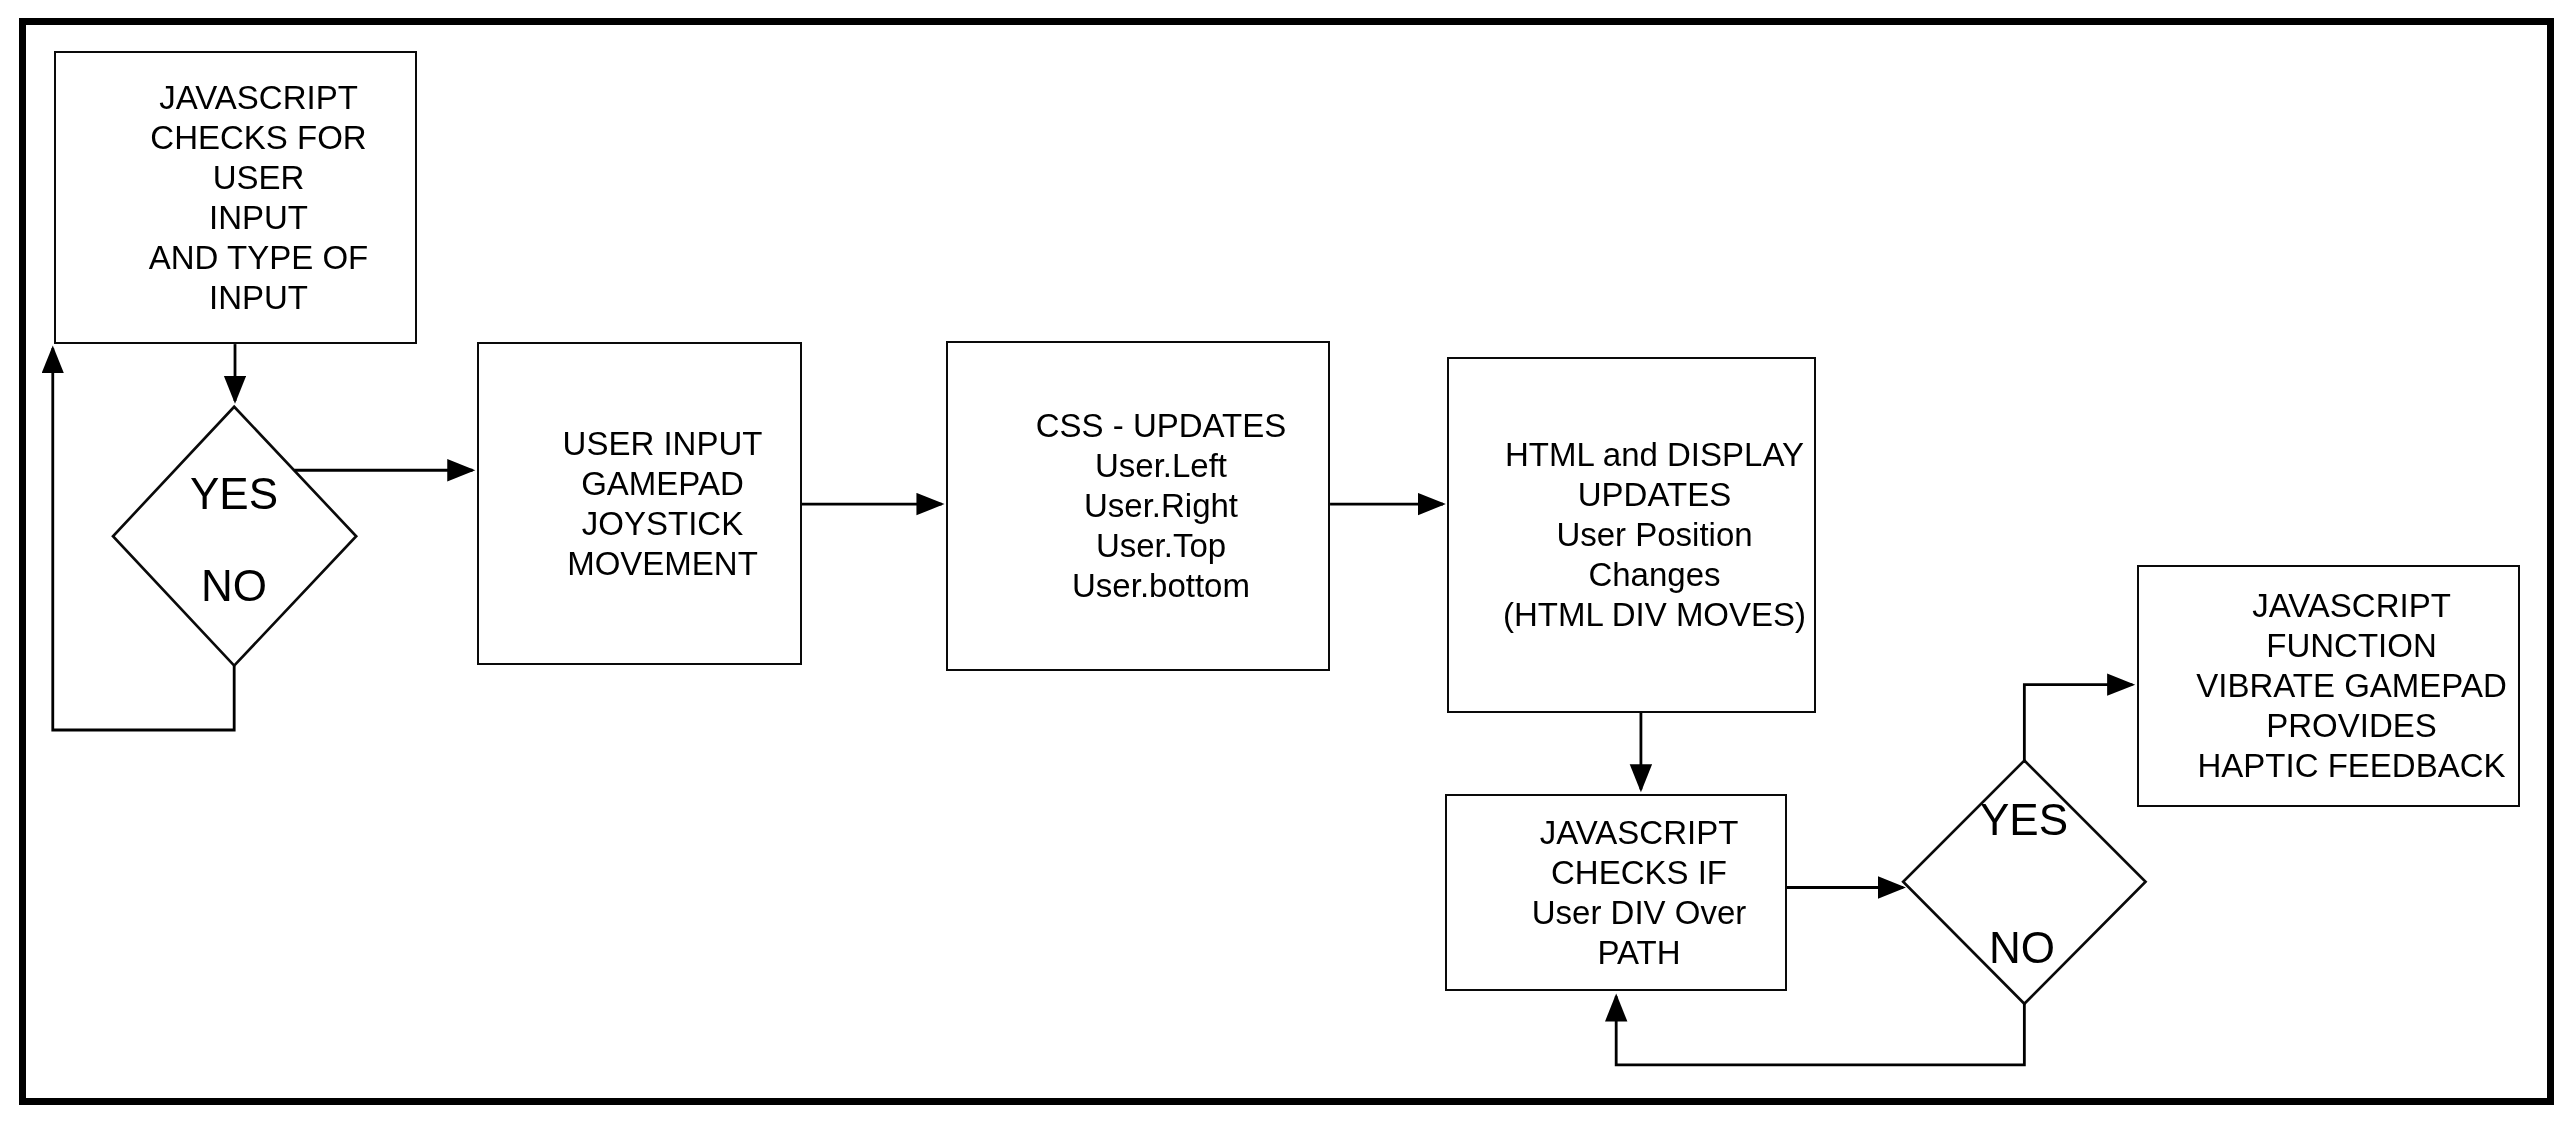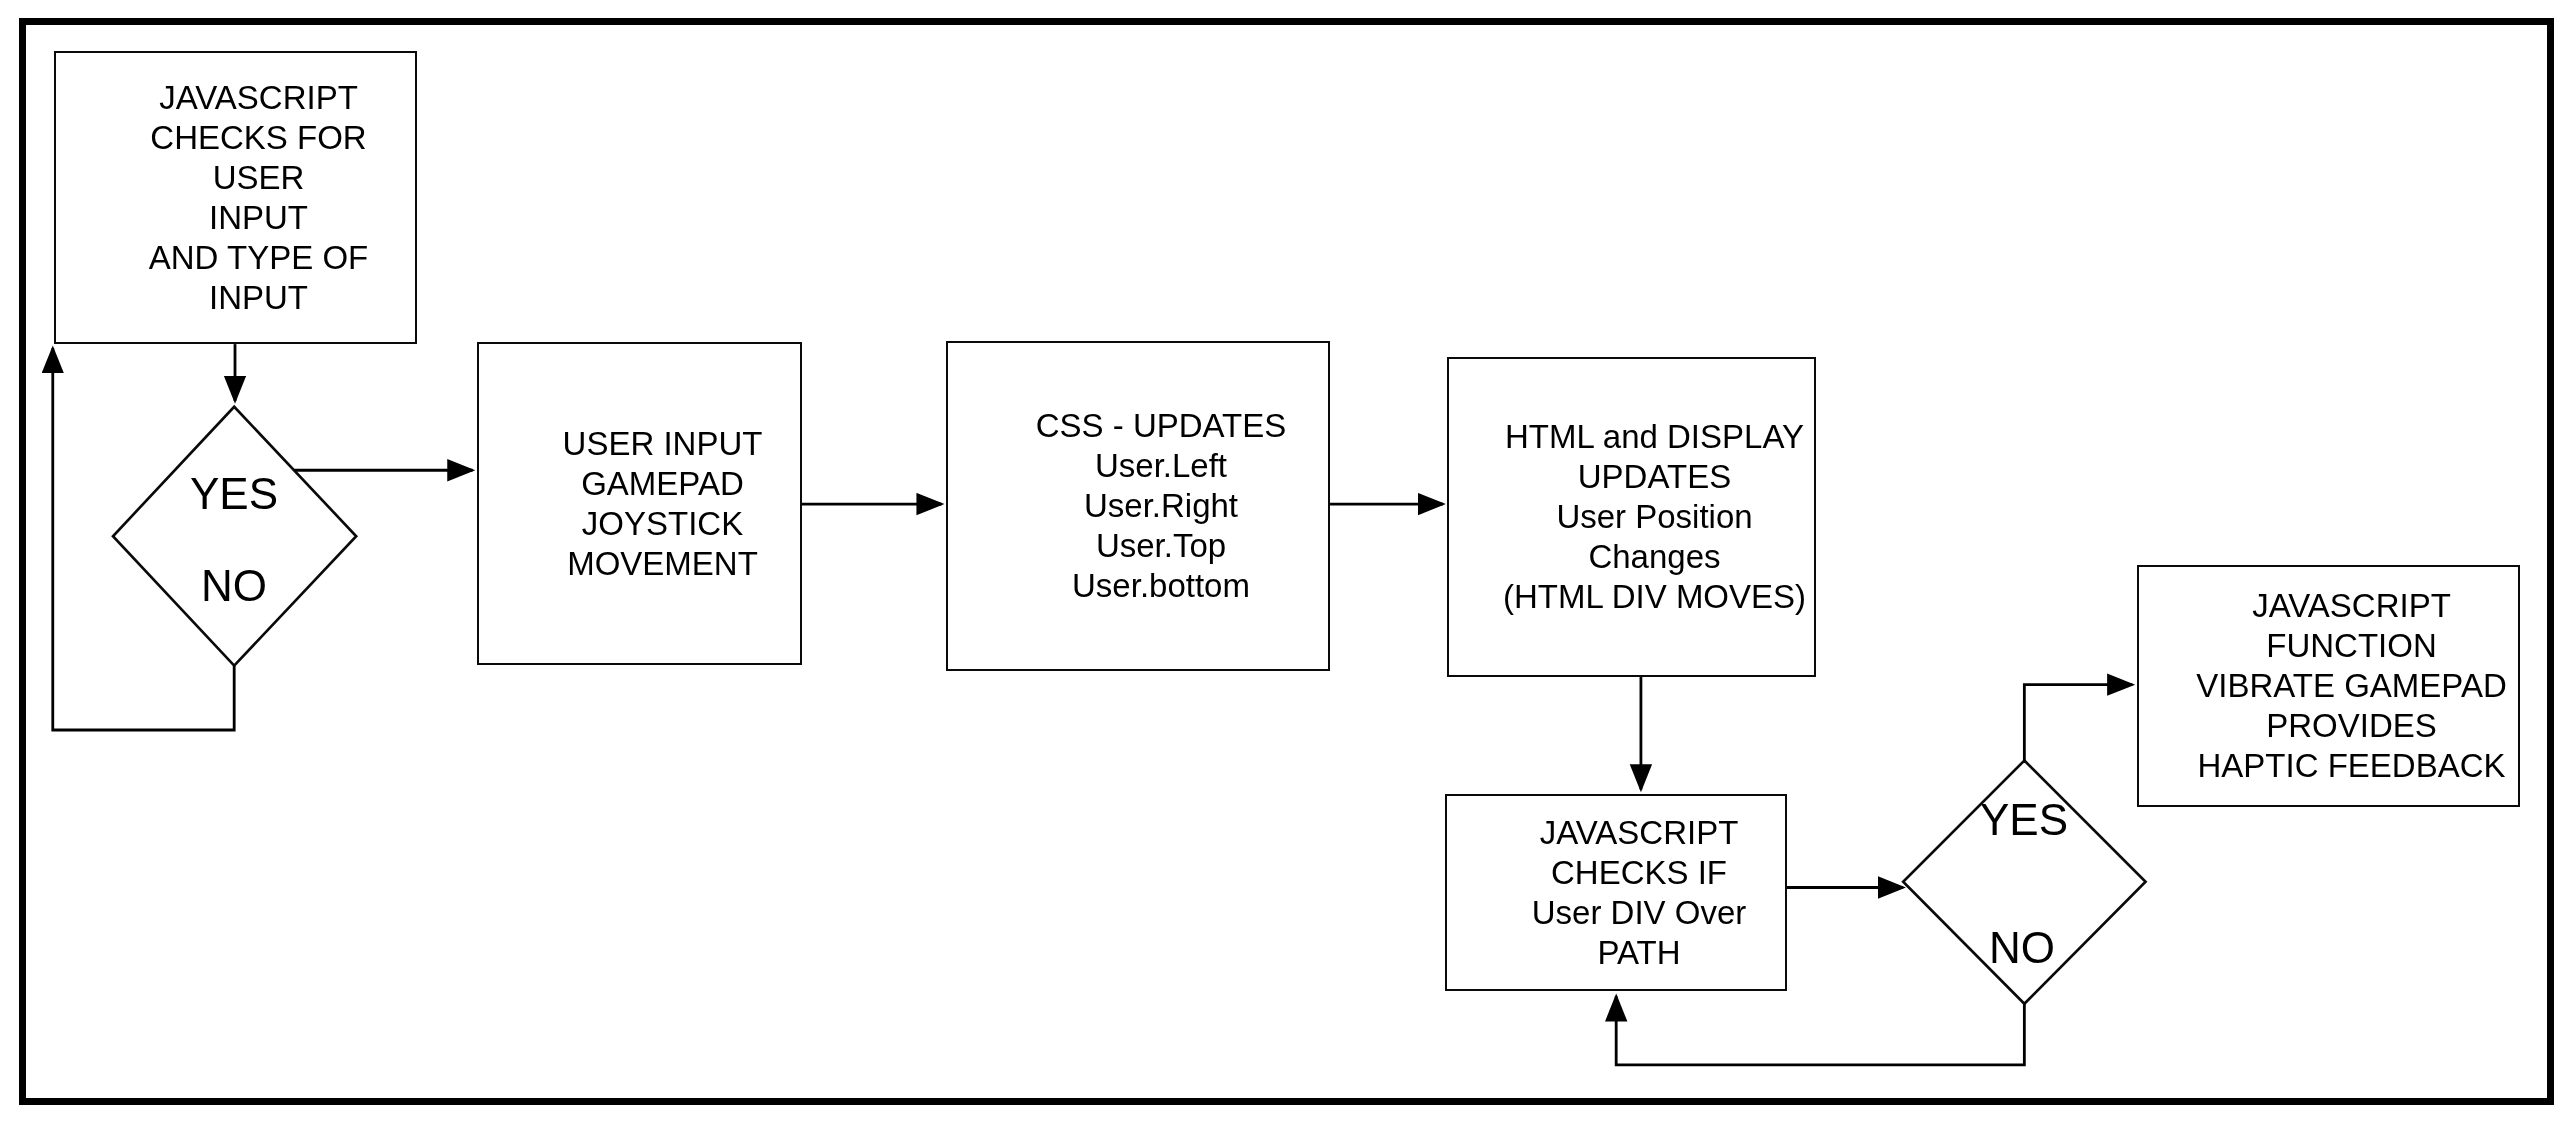--- a/index.html
+++ b/index.html
@@ -13,21 +13,21 @@
   }
   .wires{position:absolute;left:0;top:0;width:2576px;height:1131px;}
   .node{
     position:absolute;box-sizing:border-box;border:2.5px solid #0a0a0a;background:#fff;
     display:flex;align-items:center;justify-content:center;text-align:center;
     white-space:pre-line;font-size:33px;line-height:40px;color:#000;padding-left:46px;
   }
   #n-checksinput{left:54px;top:51px;width:363px;height:293px;}
   #n-gamepad{left:477px;top:342px;width:325px;height:323px;}
   #n-css{left:946px;top:341px;width:384px;height:330px;}
-  #n-html{left:1447px;top:357px;width:369px;height:320px;}
+  #n-html{left:1447px;top:357px;width:369px;height:356px;}
   #n-checkspath{left:1445px;top:794px;width:342px;height:197px;}
   #n-vibrate{left:2137px;top:565px;width:383px;height:242px;}
   .edge-label{
     position:absolute;transform:translate(-50%,-50%);
     font-size:44px;line-height:33px;color:#000;
   }
   #lbl-d1-yes{left:234px;top:493px;}
   #lbl-d1-no{left:234px;top:585px;}
   #lbl-d2-yes{left:2024px;top:819px;}
   #lbl-d2-no{left:2022px;top:947px;}

